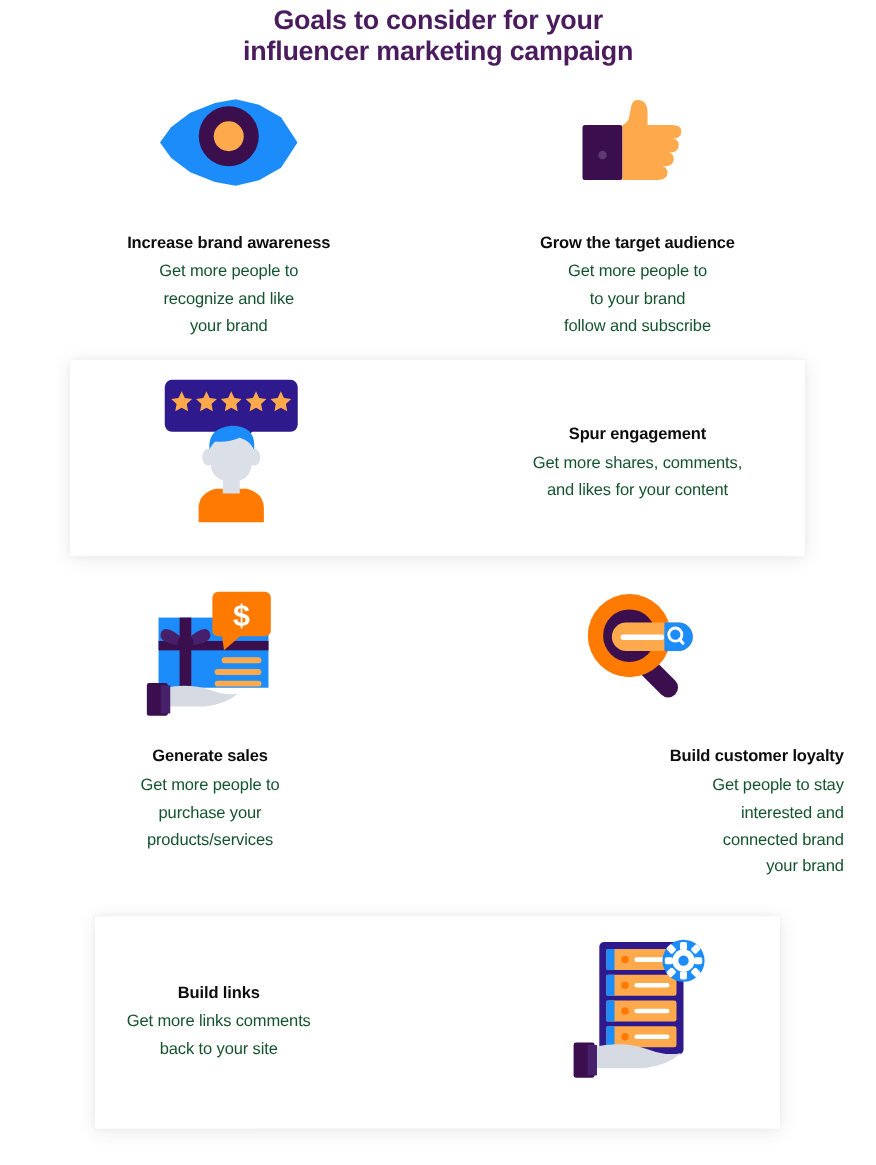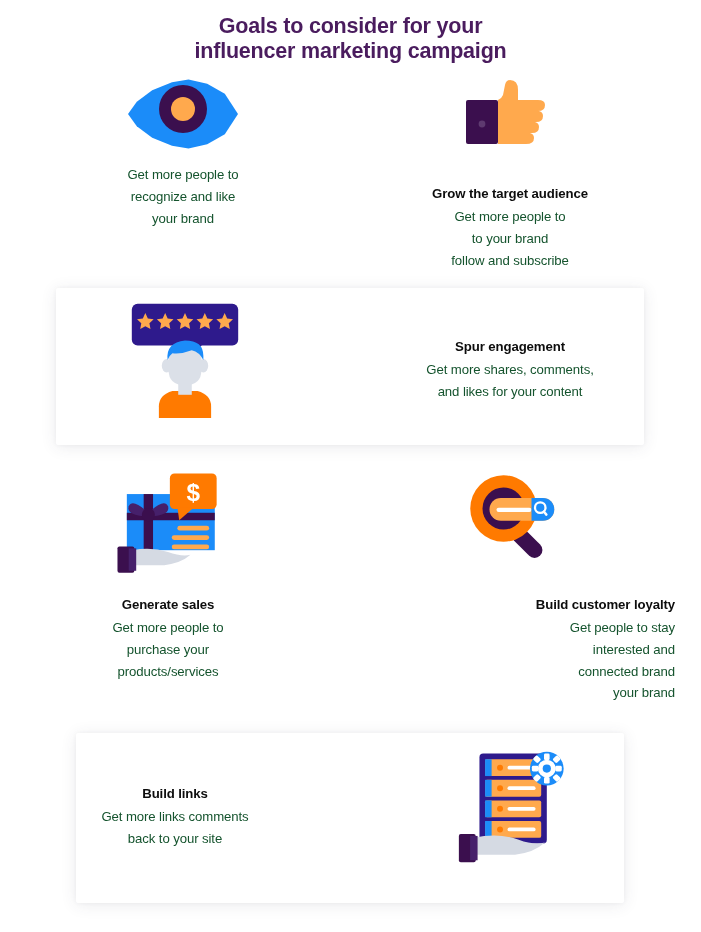--- a/index.html
+++ b/index.html
@@ -13,21 +13,21 @@
 
   
   .title {
     position: absolute; left: 0; top: 0; width: 701px;
     text-align: center;
     color: #4a1c5e;
     font-size: 21.5px;
     font-weight: bold;
     line-height: 25px;
     letter-spacing: -0.2px;
-    padding-top: 14px;
+    padding-top: 4px;
   }
   .title-line { display: block; }
 
   
   .goal {
     position: absolute;
     text-align: center;
   }
   .goal-icon {
     position: relative;
@@ -101,20 +101,21 @@
   </div>
 
   <div class="goal" style="left:18px; top:78px; width:330px;">
     <div class="goal-icon" style="width:110px;height:82px;">
       <div class="eye-wrap">
         <div class="eye-shape"></div>
         <div class="eye-iris"></div>
         <div class="eye-pupil"></div>
       </div>
     </div>
+    <div class="goal-title" style="margin-top:25px;">Increase brand awareness</div>
     <div class="goal-desc">
       <span>Get more people to</span>
       <span>recognize and like</span>
       <span>your brand</span>
     </div>
   </div>
 
   <div class="goal" style="left:345px; top:78px; width:330px;">
     <div class="goal-icon" style="width:100px;height:82px;">
       <svg class="thumb-wrap" viewBox="0 0 96 76" width="100" height="78">

